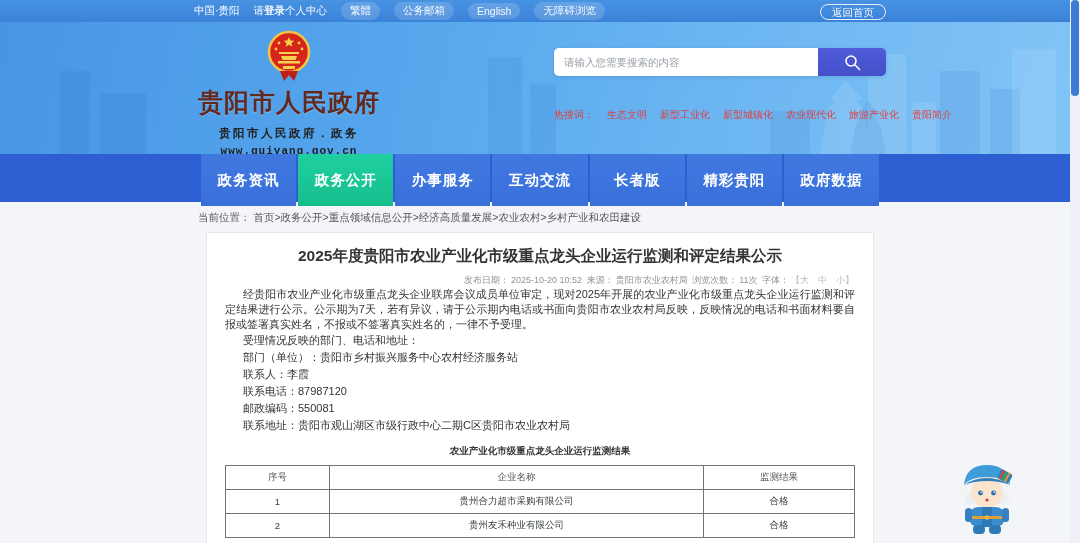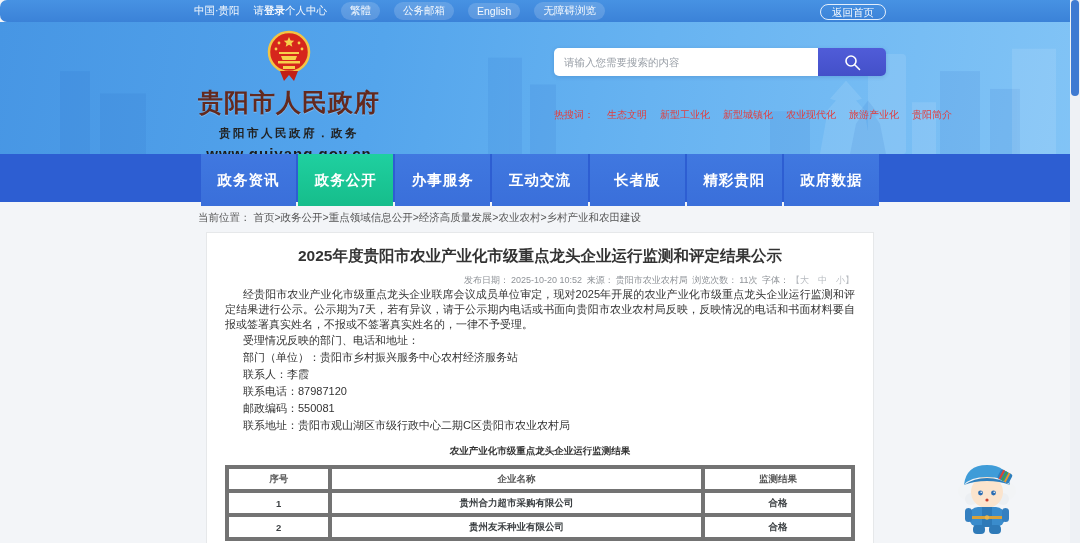--- a/index.html
+++ b/index.html
@@ -2,39 +2,39 @@
 <html><head>
 <meta charset="utf-8">
 <style>
   * { margin:0; padding:0; box-sizing:border-box; }
   html,body { width:1080px; height:543px; overflow:hidden; }
   body {
     font-family:"Liberation Sans","DejaVu Sans",sans-serif;
     background:#f3f5f8; position:relative; color:#333;
   }
   
-  .topbar { height:22px; background:linear-gradient(#4792e3,#3b82d8);border-radius:7px; }
+  .topbar { height:22px; background:linear-gradient(#4792e3,#3b82d8); }
   .tb-inner { width:692px; margin:0 auto; height:22px; display:flex; align-items:center; }
   .tb-left { display:flex; align-items:center; gap:14px; }
   .tb-item { color:rgba(255,255,255,.95); font-size:10.5px; cursor:pointer; white-space:nowrap; }
   .tb-pill { background:rgba(255,255,255,.16); border-radius:9px; padding:2px 9px; }
   .tb-bold { font-weight:bold; }
   .tb-right { margin-left:auto; }
   .tb-back { border:1px solid rgba(255,255,255,.85); border-radius:10px; padding:1px 11px; }
   
   .banner { height:132px; position:relative; overflow:hidden;
     background:linear-gradient(100deg,#4796e4 0%,#54a5ec 35%,#67b3f1 60%,#82c4f6 100%); }
   .cityscape { position:absolute; left:0; top:0; width:100%; height:100%; }
   .banner-inner { position:relative; width:692px; margin:0 auto; height:100%;
     display:flex; align-items:flex-start; }
   .logo-block { display:flex; flex-direction:column; align-items:center; padding-top:8px; width:190px; }
   .site-name { font-size:25px; font-weight:bold; color:#63291e; letter-spacing:1px; margin-top:2px;
     text-shadow:0 1px 0 rgba(255,255,255,.25); white-space:nowrap; }
   .site-sub { font-size:11.5px; font-weight:bold; color:#222; letter-spacing:2.5px; margin-top:7px; white-space:nowrap; }
-  .site-url { font-size:15px; font-weight:bold; color:#1c1c1c; letter-spacing:1px; margin-top:4px; }
+  .site-url { font-size:11px; font-weight:bold; color:#1c1c1c; letter-spacing:1px; margin-top:4px;font-family:Liberation Mono, monospace; }
   .search-block { margin-left:auto; width:332px; padding-top:26px; }
   .search-box { display:flex; height:28px; border-radius:5px; overflow:hidden; box-shadow:0 1px 4px rgba(20,60,120,.18); }
   .search-input { flex:1; border:none; outline:none; padding:0 10px; font-size:10.5px; color:#333; background:#fff; }
   .search-input::placeholder { color:#9aa0a8; }
   .search-btn { width:68px; border:none; background:linear-gradient(#505cd8,#4350c9); cursor:pointer;
     display:flex; align-items:center; justify-content:center; }
   .hot-row { margin-top:32px; display:flex; gap:13px; font-size:10px; color:#e23d3d; white-space:nowrap; }
   .hot-item { cursor:pointer; }
   
   .navbar { height:48px; background:#2d5ed2; }
@@ -50,22 +50,22 @@
     padding:13px 18px 20px; min-height:310px; }
   .art-title { text-align:center; font-size:15.5px; font-weight:bold; color:#333; line-height:20px; }
   .art-meta { text-align:right; font-size:9px; color:#8f9398; margin-top:8px; margin-bottom:0; }
   .art-meta span { margin:0 1px; }
   .meta-fonts { color:#b7bbc0; cursor:pointer; }
   .art-body p { font-size:11px; line-height:15px; color:#333; text-align:justify; }
   .p-first { text-indent:18px; margin-bottom:0; }
   .p-contact { text-indent:18px; line-height:17px !important; }
   .tbl-caption { text-align:center; font-size:9.5px; font-weight:bold; color:#333; margin-top:11px; margin-bottom:7px; }
   table.result { width:100%; border-collapse:collapse; }
-  table.result th, table.result td { border:4px solid #737373; height:24px; text-align:center;
-    font-size:9.5px; font-weight:bold; color:#3c4043; }
+  table.result th, table.result td { border:1px solid #737373; height:24px; text-align:center;
+    font-size:9.5px; font-weight:normal; color:#3c4043; }
   table.result th { color:#555; }
   .col-no { width:16.5%; } .col-name { width:59.5%; } .col-result { width:24%; }
   
   .mascot { position:absolute; right:62px; bottom:8px; width:62px; height:80px; cursor:pointer; }
   
   .sb-track { position:absolute; right:0; top:0; width:10px; height:543px; background:#eef1f5; }
   .sb-thumb { position:absolute; right:1px; top:0; width:8px; height:96px; border-radius:4px; background:#3e7ad2; }
 </style>
 </head>
 <body>

